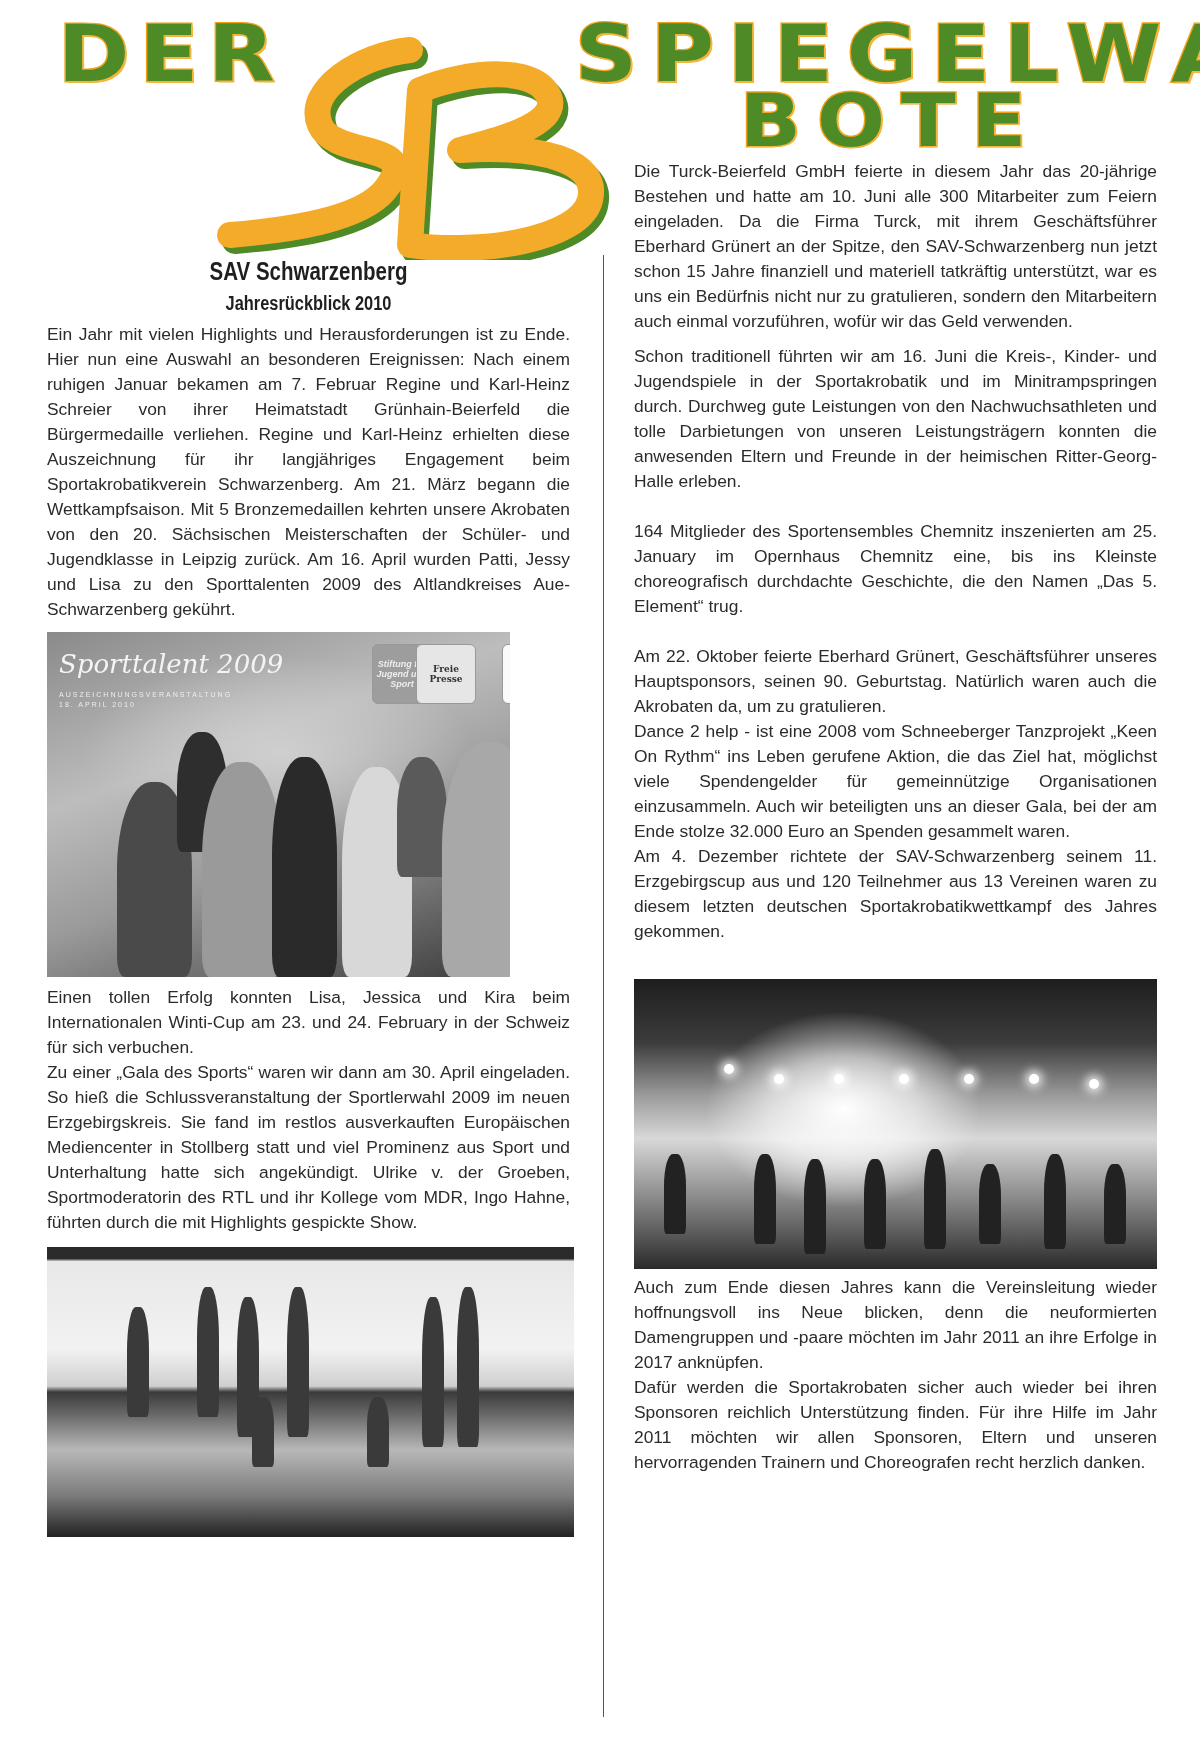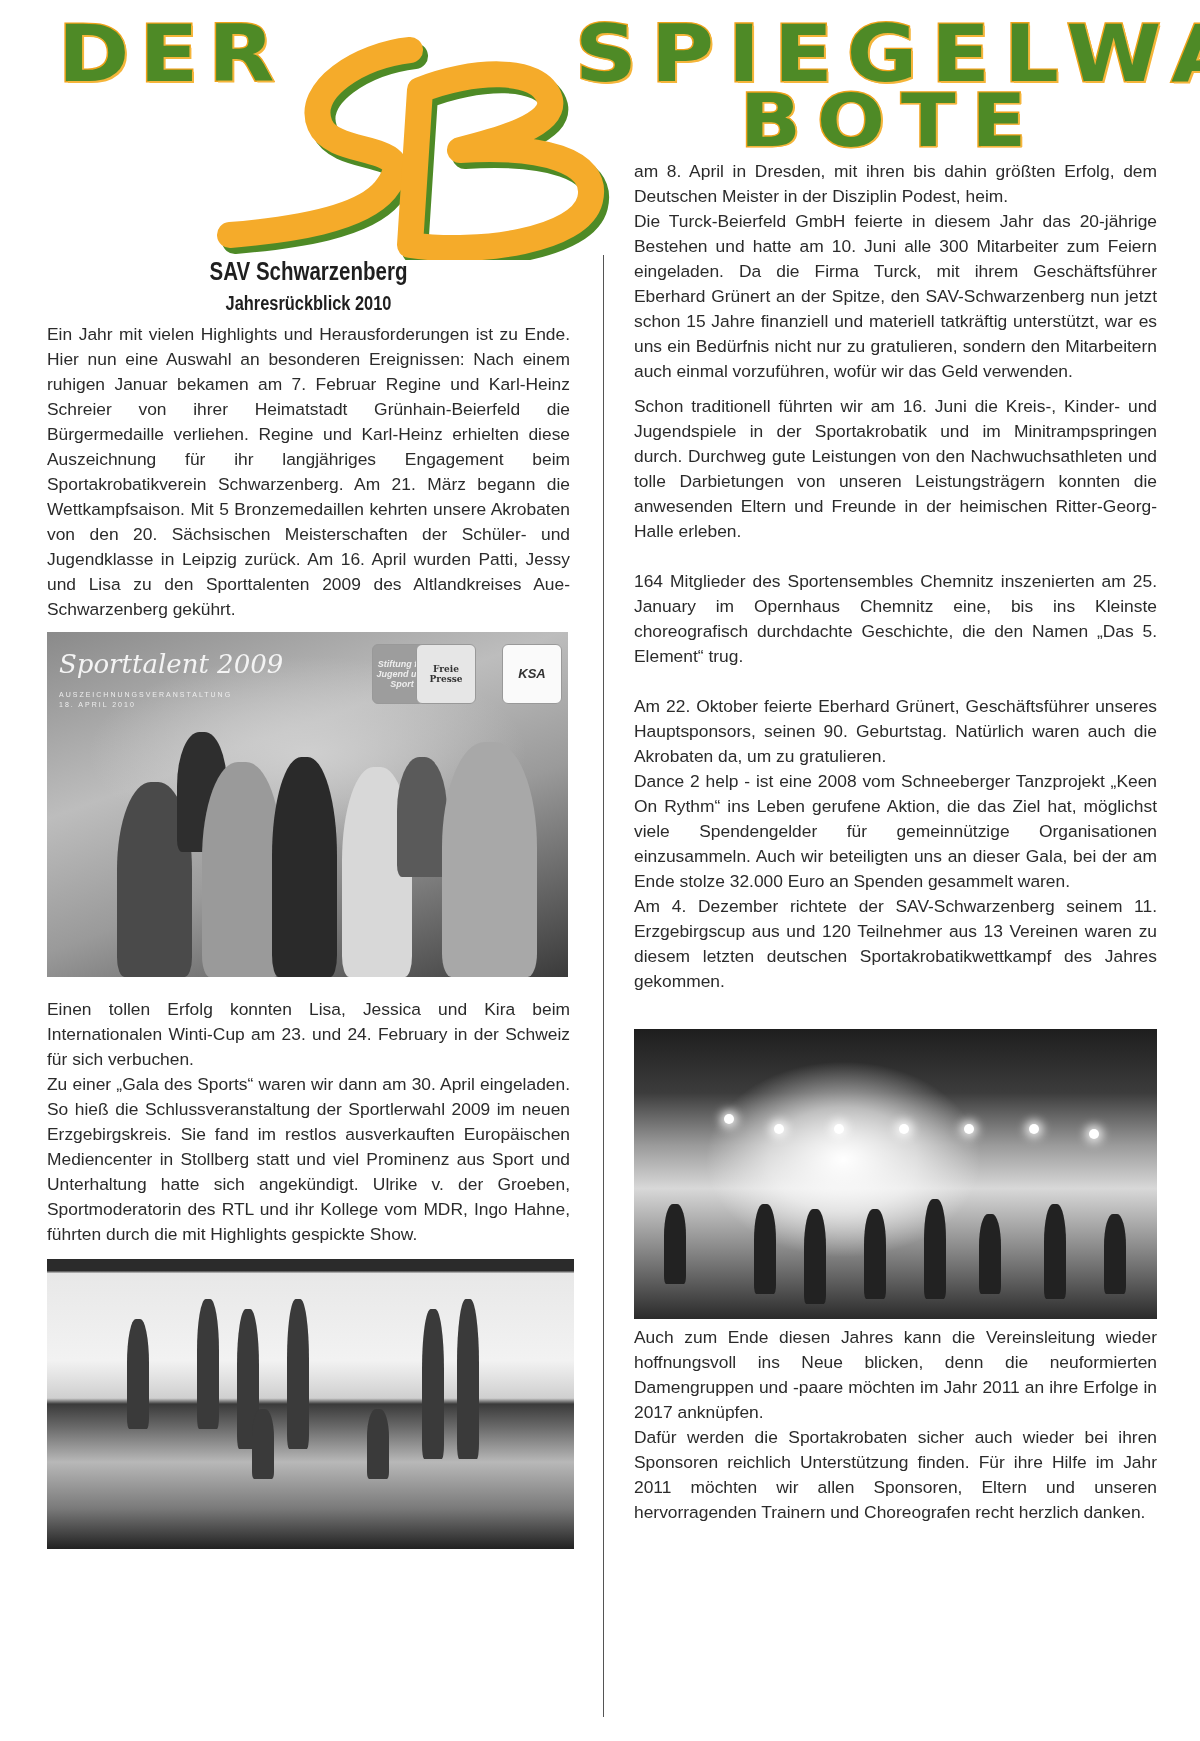--- a/index.html
+++ b/index.html
@@ -36,21 +36,21 @@
     transform: scaleX(0.82); margin: 6px 0 2px 0; color: #1f1f1f;
   }
   .art-subtitle {
     text-align: center; font-weight: bold; font-size: 20px; line-height: 30px;
     transform: scaleX(0.82); margin: 0 0 4px 0; color: #1f1f1f;
   }
   .gap { height: 25px; }
 
   
   .photo { position: relative; overflow: hidden; margin: 8px 0; }
-  #photo-awards { width: 521px; height: 345px; margin-top: 10px; margin-bottom: 20px;
+  #photo-awards { width: 463px; height: 345px; margin-top: 10px; margin-bottom: 8px;
     background:
       radial-gradient(ellipse 60% 40% at 50% 35%, #cfcfcf 0%, transparent 70%),
       linear-gradient(160deg, #8a8a8a 0%, #bdbdbd 35%, #9a9a9a 60%, #3a3a3a 100%); }
   #photo-gala { width: 527px; height: 290px; margin-top: 12px; margin-bottom: 6px;
     background:
       linear-gradient(180deg, #2b2b2b 0%, #2b2b2b 4%, #e8e8e8 5%, #f2f2f2 35%, #cfcfcf 48%, #3a3a3a 50%, #6a6a6a 58%, #b8b8b8 70%, #7a7a7a 86%, #222 100%); }
   #photo-show { width: 523px; height: 290px; margin-top: 10px; margin-bottom: 6px;
     background:
       radial-gradient(ellipse 35% 45% at 40% 45%, #ffffff 0%, rgba(255,255,255,0.6) 40%, transparent 75%),
       linear-gradient(180deg, #1e1e1e 0%, #3c3c3c 22%, #9a9a9a 40%, #d8d8d8 55%, #8c8c8c 75%, #5a5a5a 88%, #2a2a2a 100%); }
@@ -127,21 +127,20 @@
     <div class="dancer" style="left:240px;top:40px;height:150px;"></div>
     <div class="dancer" style="left:205px;top:150px;height:70px;"></div>
     <div class="dancer" style="left:320px;top:150px;height:70px;"></div>
     <div class="dancer" style="left:375px;top:50px;height:150px;"></div>
     <div class="dancer" style="left:410px;top:40px;height:160px;"></div>
   </div>
 
 </div>
 
 <div class="col" id="col-right">
-  <p class="last-left">am 8. April in Dresden, mit ihren bis dahin größten Erfolg, dem Deutschen Meister in der Disziplin Podest, heim.</p>
   <p class="last-left">Die Turck-Beierfeld GmbH feierte in diesem Jahr das 20-jährige Bestehen und hatte am 10. Juni alle 300 Mitarbeiter zum Feiern eingeladen. Da die Firma Turck, mit ihrem Geschäftsführer Eberhard Grünert an der Spitze, den SAV-Schwarzenberg nun jetzt schon 15 Jahre finanziell und materiell tatkräftig unterstützt, war es uns ein Bedürfnis nicht nur zu gratulieren, sondern den Mitarbeitern auch einmal vorzuführen, wofür wir das Geld verwenden.</p>
   <div style="height:10px"></div>
   <p class="last-left">Schon traditionell führten wir am 16. Juni die Kreis-, Kinder- und Jugendspiele in der Sportakrobatik und im Minitrampspringen durch. Durchweg gute Leistungen von den Nachwuchsathleten und tolle Darbietungen von unseren Leistungsträgern konnten die anwesenden Eltern und Freunde in der heimischen Ritter-Georg-Halle erleben.</p>
   <div class="gap"></div>
   <p class="last-left">164 Mitglieder des Sportensembles Chemnitz inszenierten am 25. January im Opernhaus Chemnitz eine, bis ins Kleinste choreografisch durchdachte Geschichte, die den Namen „Das 5. Element“ trug.</p>
   <div class="gap"></div>
   <p class="last-left">Am 22. Oktober feierte Eberhard Grünert, Geschäftsführer unseres Hauptsponsors, seinen 90. Geburtstag. Natürlich waren auch die Akrobaten da, um zu gratulieren.</p>
   <p class="last-left">Dance 2 help - ist eine 2008 vom Schneeberger Tanzprojekt „Keen On Rythm“ ins Leben gerufene Aktion, die das Ziel hat, möglichst viele Spendengelder für gemeinnützige Organisationen einzusammeln. Auch wir beteiligten uns an dieser Gala, bei der am Ende stolze 32.000 Euro an Spenden gesammelt waren.</p>
   <p class="last-left">Am 4. Dezember richtete der SAV-Schwarzenberg seinem 11. Erzgebirgscup aus und 120 Teilnehmer aus 13 Vereinen waren zu diesem letzten deutschen Sportakrobatikwettkampf des Jahres gekommen.</p>
   <div class="gap"></div>

